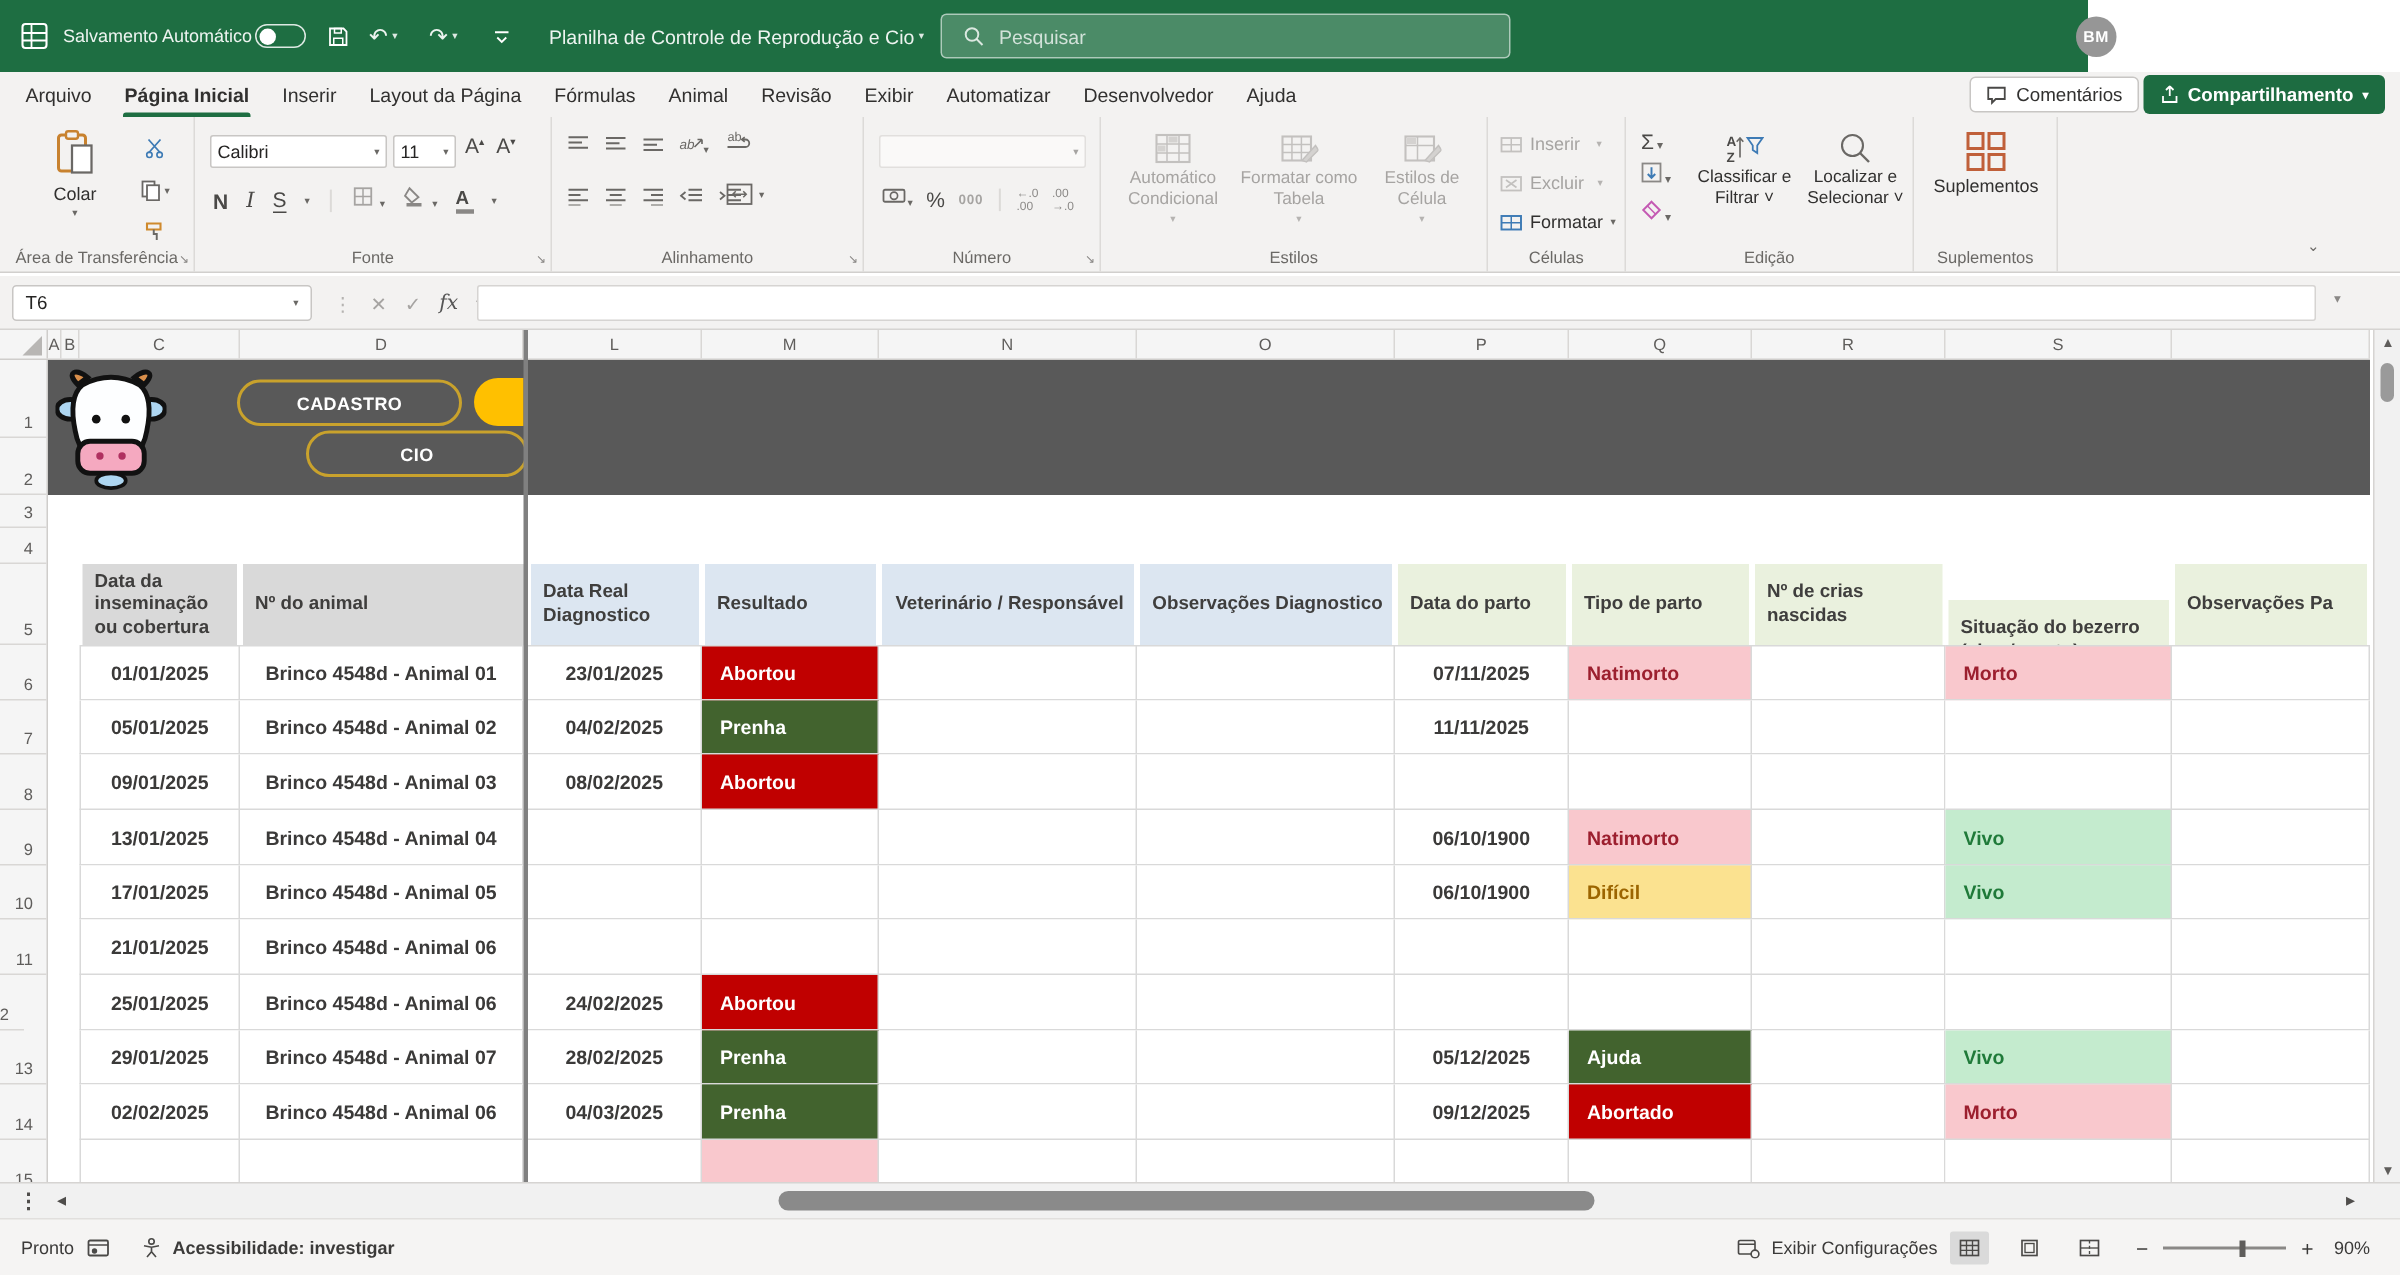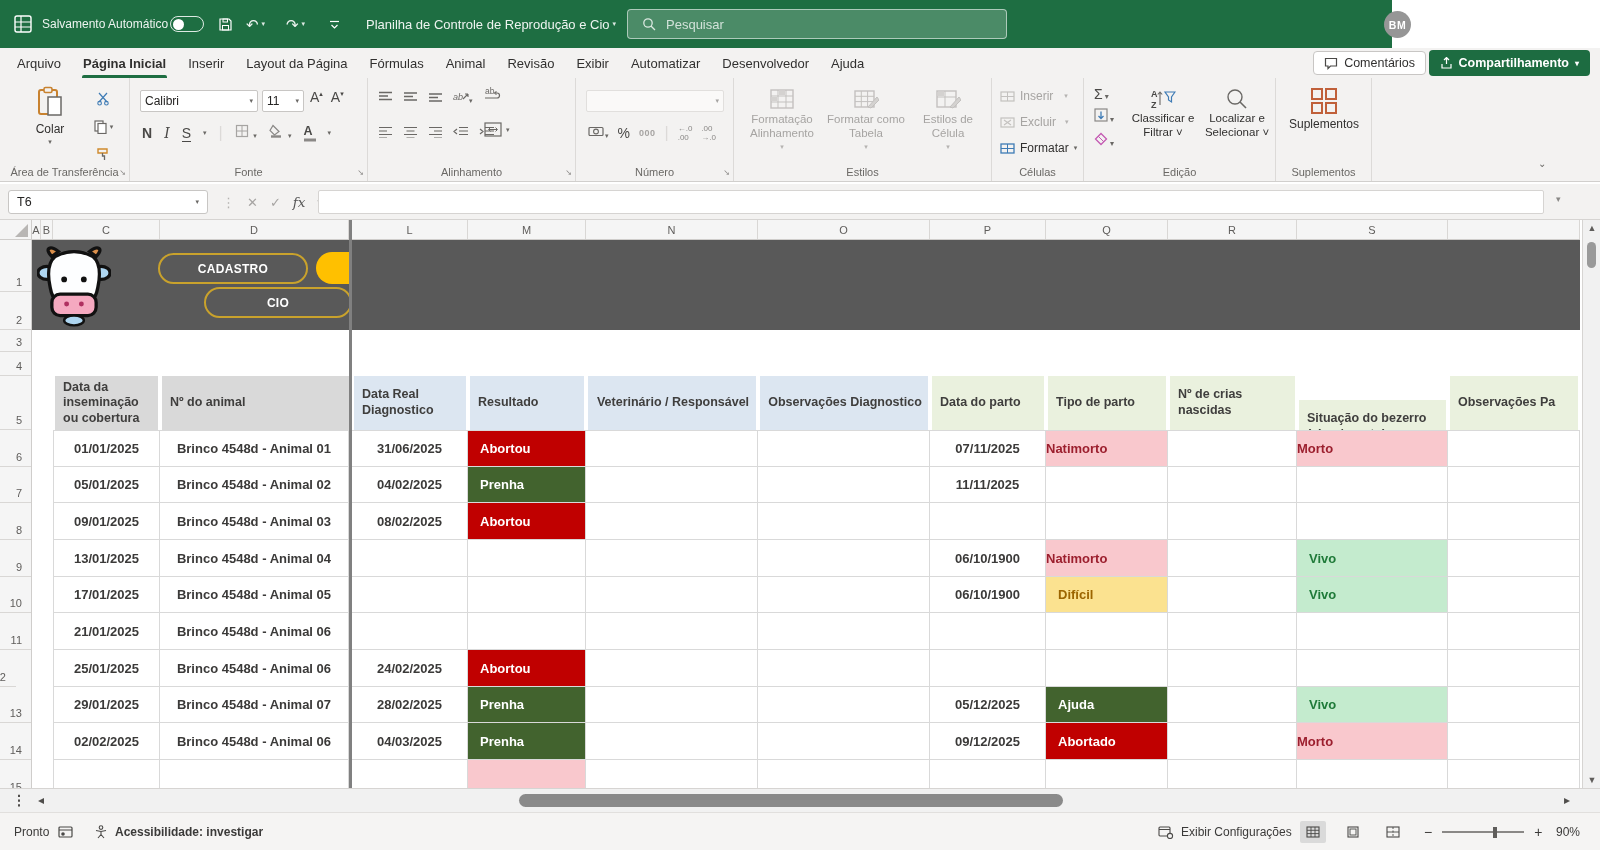--- a/index.html
+++ b/index.html
@@ -86,21 +86,21 @@
   .th.ctr { justify-content:center; text-align:center; }
   .bg-gray { background:#d9d9d9; }
   .bg-blue { background:#dce6f1; }
   .bg-green { background:#eaf1de; }
   .cell { position:absolute; display:flex; align-items:center; justify-content:center; font-size:13px; font-weight:600;
           color:#3b3a39; border-right:1px solid #d9d9d9; border-bottom:1px solid #d9d9d9; background:#fff; overflow:hidden; }
   .cell.top { border-top:1px solid #d9d9d9; }
   .cell.lft { border-left:1px solid #d9d9d9; }
   .cell.c-bad   { background:#c00000; color:#fff; justify-content:flex-start; padding-left:12px; }
   .cell.c-good  { background:#42632e; color:#fff; justify-content:flex-start; padding-left:12px; }
-  .cell.c-bad-l { background:#f9c8cd; color:#9c1f2e; justify-content:flex-start; }
+  .cell.c-bad-l { background:#f9c8cd; color:#9c1f2e; justify-content:flex-start; padding-left:12px; }
   .cell.c-good-l{ background:#c4ebce; color:#1f7a39; justify-content:flex-start; padding-left:12px; }
   .cell.c-neu   { background:#fbe290; color:#9c6500; justify-content:flex-start; padding-left:12px; }
 
   .freeze-line { position:absolute; left:349px; top:220px; width:2.5px; height:568px; background:#808080; z-index:5; }
 
   
   .vscroll { position:absolute; left:1582px; top:220px; width:18px; height:568px; background:#f1f1f1; border-left:1px solid #d6d4d2; }
   .vthumb { position:absolute; left:4px; top:22px; width:9px; height:26px; background:#9a9a9a; border-radius:5px; }
   .varrow { position:absolute; left:0; width:18px; text-align:center; font-size:9px; color:#5f5d5b; }
 
@@ -362,21 +362,21 @@
     </div>
 
     <div class="rgroup" style="width:258px;">
       <div class="bigbtn abs dis" style="left:8px; top:10px; width:80px; font-size:11.5px; line-height:1.25;">
         <svg width="26" height="22" viewBox="0 0 26 22">
             <rect x="2" y="2" width="22" height="18" fill="none" stroke="#c3c1bf" stroke-width="1.4"></rect>
             <path d="M2 8 H24 M2 14 H24 M9 2 V20 M17 2 V20" stroke="#c3c1bf" stroke-width="1"></path>
             <rect x="3" y="9" width="5" height="4" fill="#d4d2d0"></rect>
             <rect x="10" y="3" width="6" height="4" fill="#d4d2d0"></rect>
           </svg>
-        <span>Formatação Alinhamento</span>
+        <span>Automático Condicional</span>
           <span class="chv" style="color:#b5b3b1;">▾</span>
       </div>
       <div class="bigbtn abs dis" style="left:92px; top:10px; width:80px; font-size:11.5px; line-height:1.25;">
         <svg width="26" height="22" viewBox="0 0 26 22">
             <rect x="2" y="3" width="19" height="16" fill="none" stroke="#c3c1bf" stroke-width="1.4"></rect>
             <path d="M2 8.3 H21 M2 13.6 H21 M8.3 3 V19 M14.6 3 V19" stroke="#c3c1bf" stroke-width="1"></path>
             <path d="M15 19 L24 9 L26 12 L18 20 Z" fill="#d4d2d0" stroke="#c3c1bf" stroke-width="1"></path>
           </svg>
         <span>Formatar como Tabela</span>
           <span class="chv" style="color:#b5b3b1;">▾</span>
@@ -551,21 +551,21 @@
         <div class="th bg-blue" style="left: 438px; top: 136px; width: 114px; height: 54px;">Resultado</div>
         <div class="th bg-blue ctr" style="left: 556px; top: 136px; width: 168px; height: 54px;">Veterinário / Responsável</div>
         <div class="th bg-blue ctr" style="left: 728px; top: 136px; width: 168px; height: 54px;">Observações Diagnostico</div>
         <div class="th bg-green" style="left: 900px; top: 136px; width: 112px; height: 54px;">Data do parto</div>
         <div class="th bg-green" style="left: 1016px; top: 136px; width: 118px; height: 54px; text-align: center;">Tipo de parto</div>
         <div class="th bg-green" style="left: 1138px; top: 136px; width: 125px; height: 54px;">Nº de crias nascidas</div>
         <div class="th bg-green" style="left: 1267px; top: 136px; width: 147px; height: 54px; margin-top: 24px;">Situação do bezerro (vivo / morto)</div>
         <div class="th bg-green" style="left: 1418px; top: 136px; width: 128px; height: 54px;">Observações Pa</div>
         <div class="cell top lft" style="left: 21px; top: 190px; width: 107px; height: 37px;">01/01/2025</div>
         <div class="cell top" style="left: 128px; top: 190px; width: 189px; height: 37px;">Brinco 4548d - Animal 01</div>
-        <div class="cell top" style="left: 320px; top: 190px; width: 116px; height: 37px;">31/06/2025</div>
+        <div class="cell top" style="left: 320px; top: 190px; width: 116px; height: 37px;">23/01/2025</div>
         <div class="cell top c-bad" style="left: 436px; top: 190px; width: 118px; height: 37px;">Abortou</div>
         <div class="cell top" style="left: 554px; top: 190px; width: 172px; height: 37px;"></div>
         <div class="cell top" style="left: 726px; top: 190px; width: 172px; height: 37px;"></div>
         <div class="cell top" style="left: 898px; top: 190px; width: 116px; height: 37px;">07/11/2025</div>
         <div class="cell top c-bad-l" style="left: 1014px; top: 190px; width: 122px; height: 37px;">Natimorto</div>
         <div class="cell top" style="left: 1136px; top: 190px; width: 129px; height: 37px;"></div>
         <div class="cell top c-bad-l" style="left: 1265px; top: 190px; width: 151px; height: 37px;">Morto</div>
         <div class="cell top" style="left: 1416px; top: 190px; width: 132px; height: 37px;"></div>
         <div class="cell lft" style="left: 21px; top: 227px; width: 107px; height: 36px;">05/01/2025</div>
         <div class="cell" style="left: 128px; top: 227px; width: 189px; height: 36px;">Brinco 4548d - Animal 02</div>

